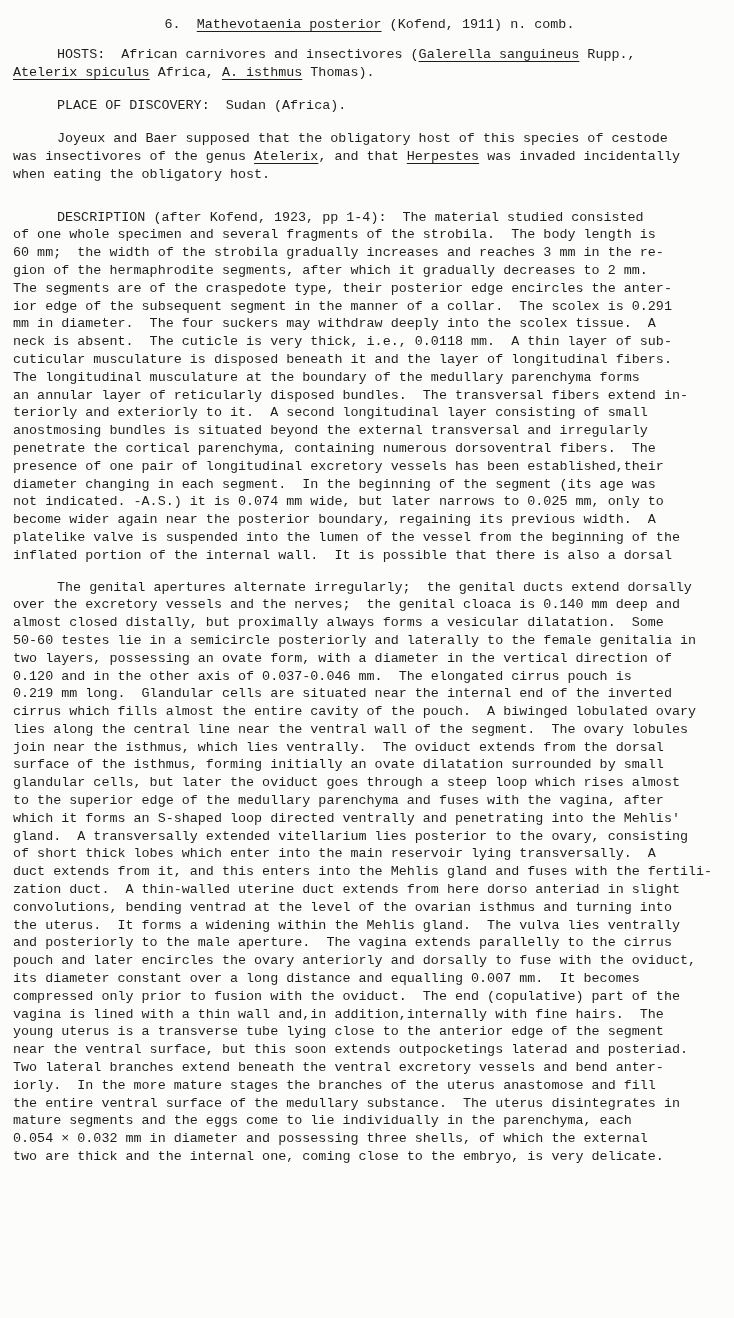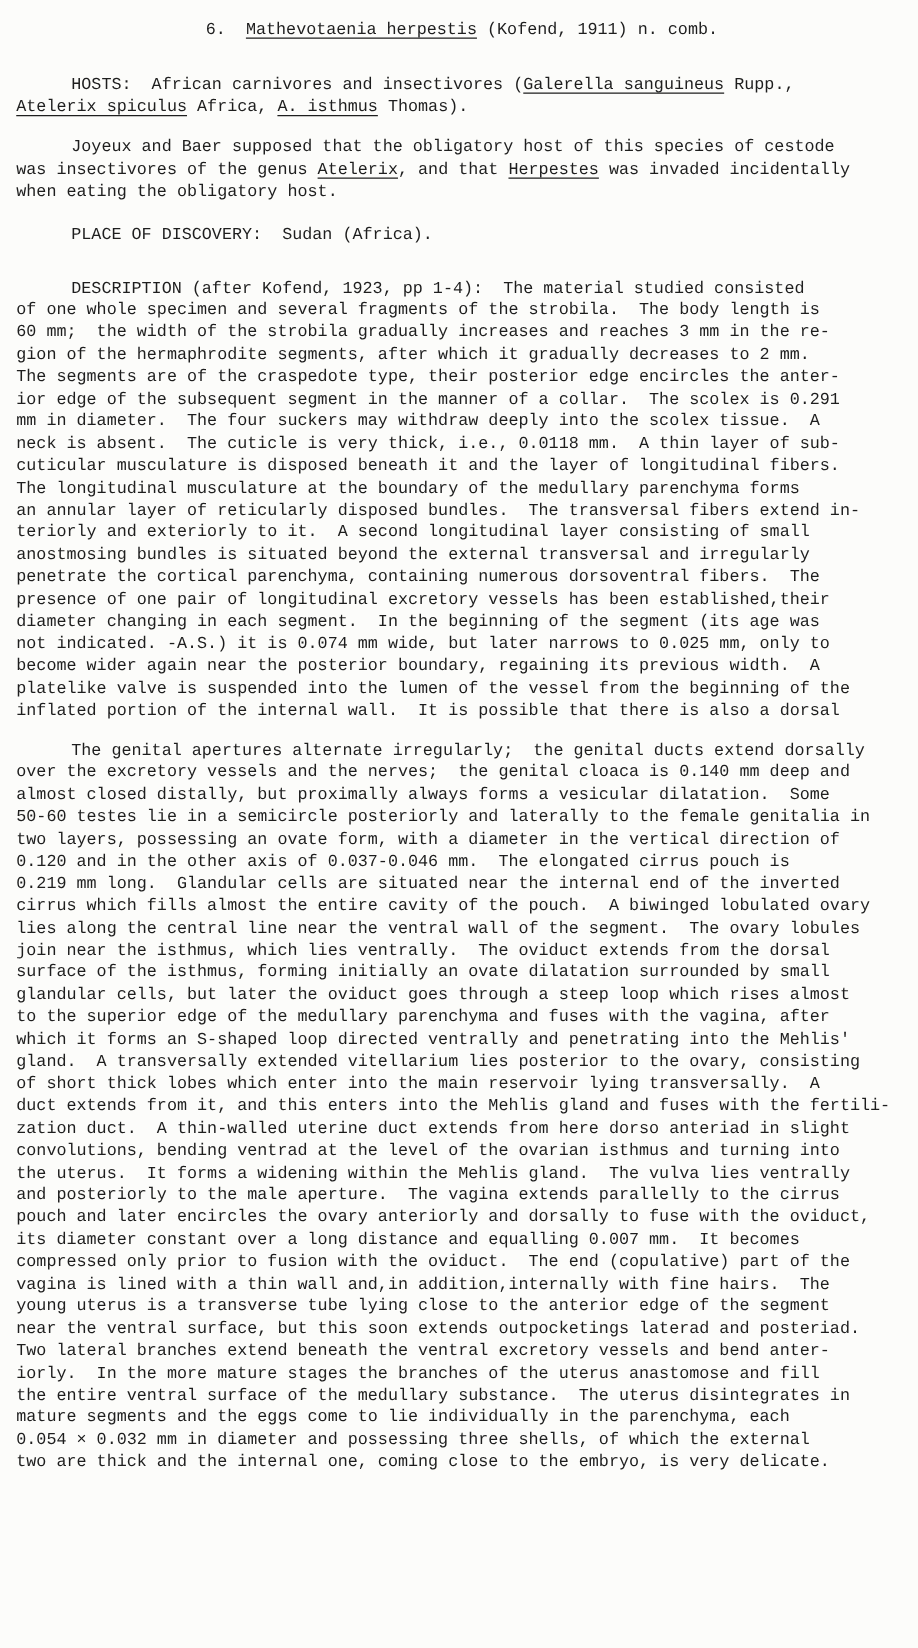--- a/index.html
+++ b/index.html
@@ -29,40 +29,40 @@
   .para {
     margin: 0;
     white-space: pre-wrap;
   }
   .indent { text-indent: 44px; }
   .u {
     text-decoration: underline;
     text-underline-offset: 3px;
     text-decoration-thickness: 1px;
   }
-  .k-hosts            { margin-top: 26px; }
+  .k-hosts            { margin-top: 12px; }
   .k-place            { margin-top: 16px; }
   .k-intro            { margin-top: 15px; }
   .k-description      { margin-top: 25px; }
   .k-description_cont { margin-top: 7px; }
   .k-genital          { margin-top: 14px; }
   .k-literature       { margin-top: 12px; }
 </style>
 </head>
 <body>
 
 <div class="page">
-  <h1 class="heading"><span>6.  </span><span class="u">Mathevotaenia herpestis</span><span> (Kofend, 1911) n. comb.</span></h1>
+  <h1 class="heading"><span>6.  </span><span class="u">Mathevotaenia posterior</span><span> (Kofend, 1911) n. comb.</span></h1>
   <div>
       <p class="para k-hosts indent"><span>HOSTS:  African carnivores and insectivores (</span><span class="u">Galerella sanguineus</span><span> Rupp.,
 </span><span class="u">Atelerix spiculus</span><span> Africa, </span><span class="u">A. isthmus</span><span> Thomas).</span></p>
+      <p class="para k-place indent"><span>PLACE OF DISCOVERY:  Sudan (Africa).</span></p>
       <p class="para k-intro indent"><span>Joyeux and Baer supposed that the obligatory host of this species of cestode
 was insectivores of the genus </span><span class="u">Atelerix</span><span>, and that </span><span class="u">Herpestes</span><span> was invaded incidentally
 when eating the obligatory host.</span></p>
-      <p class="para k-place indent"><span>PLACE OF DISCOVERY:  Sudan (Africa).</span></p>
       <p class="para k-description indent"><span>DESCRIPTION (after Kofend, 1923, pp 1-4):  The material studied consisted
 of one whole specimen and several fragments of the strobila.  The body length is
 60 mm;  the width of the strobila gradually increases and reaches 3 mm in the re-
 gion of the hermaphrodite segments, after which it gradually decreases to 2 mm.
 The segments are of the craspedote type, their posterior edge encircles the anter-
 ior edge of the subsequent segment in the manner of a collar.  The scolex is 0.291
 mm in diameter.  The four suckers may withdraw deeply into the scolex tissue.  A
 neck is absent.  The cuticle is very thick, i.e., 0.0118 mm.  A thin layer of sub-
 cuticular musculature is disposed beneath it and the layer of longitudinal fibers.
 The longitudinal musculature at the boundary of the medullary parenchyma forms

